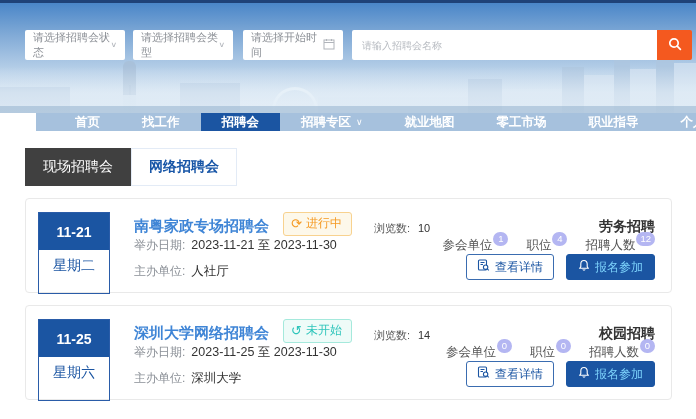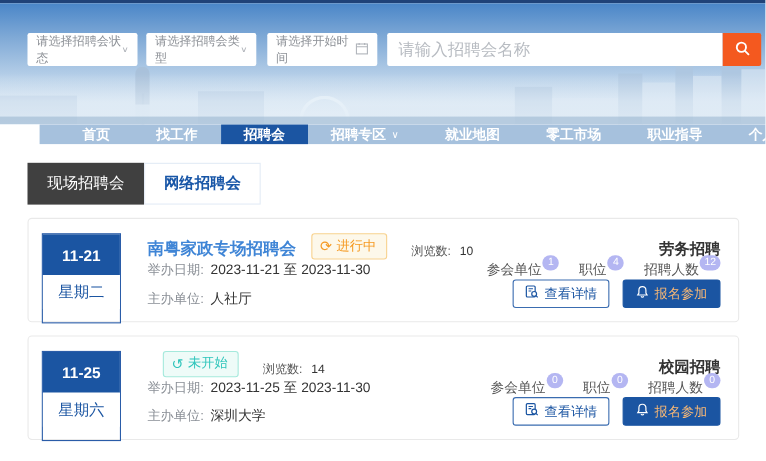--- a/index.html
+++ b/index.html
@@ -27,21 +27,21 @@
   .filter-row { position:absolute; top:27px; left:25px; display:flex; z-index:5; }
   .select-box, .date-box { width:100px; height:30px; background:#fff; border-radius:2px;
     display:flex; align-items:center; justify-content:space-between; padding:0 8px;
     font-size:11px; color:#8c9096; cursor:pointer; }
   .select-box { margin-right:8px; }
   .date-box { margin-right:9px; }
   .select-box:nth-child(2) { margin-right:10px; }
   .chev { font-size:9px; color:#b0b4ba; transform:scaleY(.8); }
   .search-wrap { display:flex; }
   .search-input { width:305px; height:30px; border:none; outline:none; padding:0 10px;
-    font-size:15px; color:#333; border-radius:2px 0 0 2px; }
+    font-size:10px; color:#333; border-radius:2px 0 0 2px; }
   .search-input::placeholder { color:#b8bcc2; }
   .search-btn { width:35px; height:30px; background:#f4591f; border:none; border-radius:0 2px 2px 0;
     display:flex; align-items:center; justify-content:center; cursor:pointer; }
 
   
   .nav { height:18px; background:#a6c1dd; display:flex; align-items:stretch; padding-left:18px;margin-left:36px; }
   .nav-item { display:flex; align-items:center; padding:0 21px; color:#fff; font-size:12.5px;
     font-weight:bold; cursor:pointer; white-space:nowrap; }
   .nav-item.active { background:#1b55a2; }
   .nav-chev { font-size:9px; margin-left:5px; font-weight:normal; }
@@ -77,21 +77,21 @@
   .meta-label { font-size:12px; color:#8a8f96; }
   .meta-value { font-size:12.5px; color:#333; margin-left:6px; }
   .stat { font-size:12.5px; color:#555; margin-left:18px; display:inline-flex; align-items:flex-start; }
   .stat-pill { background:#b4b6f2; color:#fff; font-size:9.5px; min-width:15px; height:14px;
     border-radius:8px; display:inline-flex; align-items:center; justify-content:center;
     padding:0 4px; position:relative; top:-5px; margin-left:1px; }
   .btn { height:26px; border-radius:3px; font-size:12px; display:inline-flex; align-items:center;
     cursor:pointer; }
   .btn svg { margin-right:5px; }
   .btn-outline { border:1px solid #3a6cb0; color:#1b55a2; background:#fff; padding:0 10px; }
-  .btn-solid { background:#1b55a2; color:#fdba74; border:1px solid #1b55a2; padding:0 11px; margin-left:12px; }
+  .btn-solid { background:#1b55a2; color:#7dd3fc; border:1px solid #1b55a2; padding:0 11px; margin-left:12px; }
 </style>
 </head>
 <body>
 
 <div class="top-strip"></div>
 
 <div class="hero">
   <div class="skyline">
     <div class="tower-mast"></div>
     <div class="tower-body"></div>
@@ -244,20 +244,21 @@
     </div>
   </div>
 
   <div class="card">
     <div class="date-block">
       <div class="date-top">11-25</div>
       <div class="date-bottom">星期六</div>
     </div>
     <div class="card-body">
       <div class="crow">
+        <span class="card-title">深圳大学网络招聘会</span>
         <span class="status-badge status-upcoming">
           <span class="st-ic">↺</span>
           <span>未开始</span>
         </span>
         <span class="views">
           <span>浏览数:</span><span class="v-val">14</span>
         </span>
         <span class="spacer"></span>
         <span class="category">校园招聘</span>
       </div>

